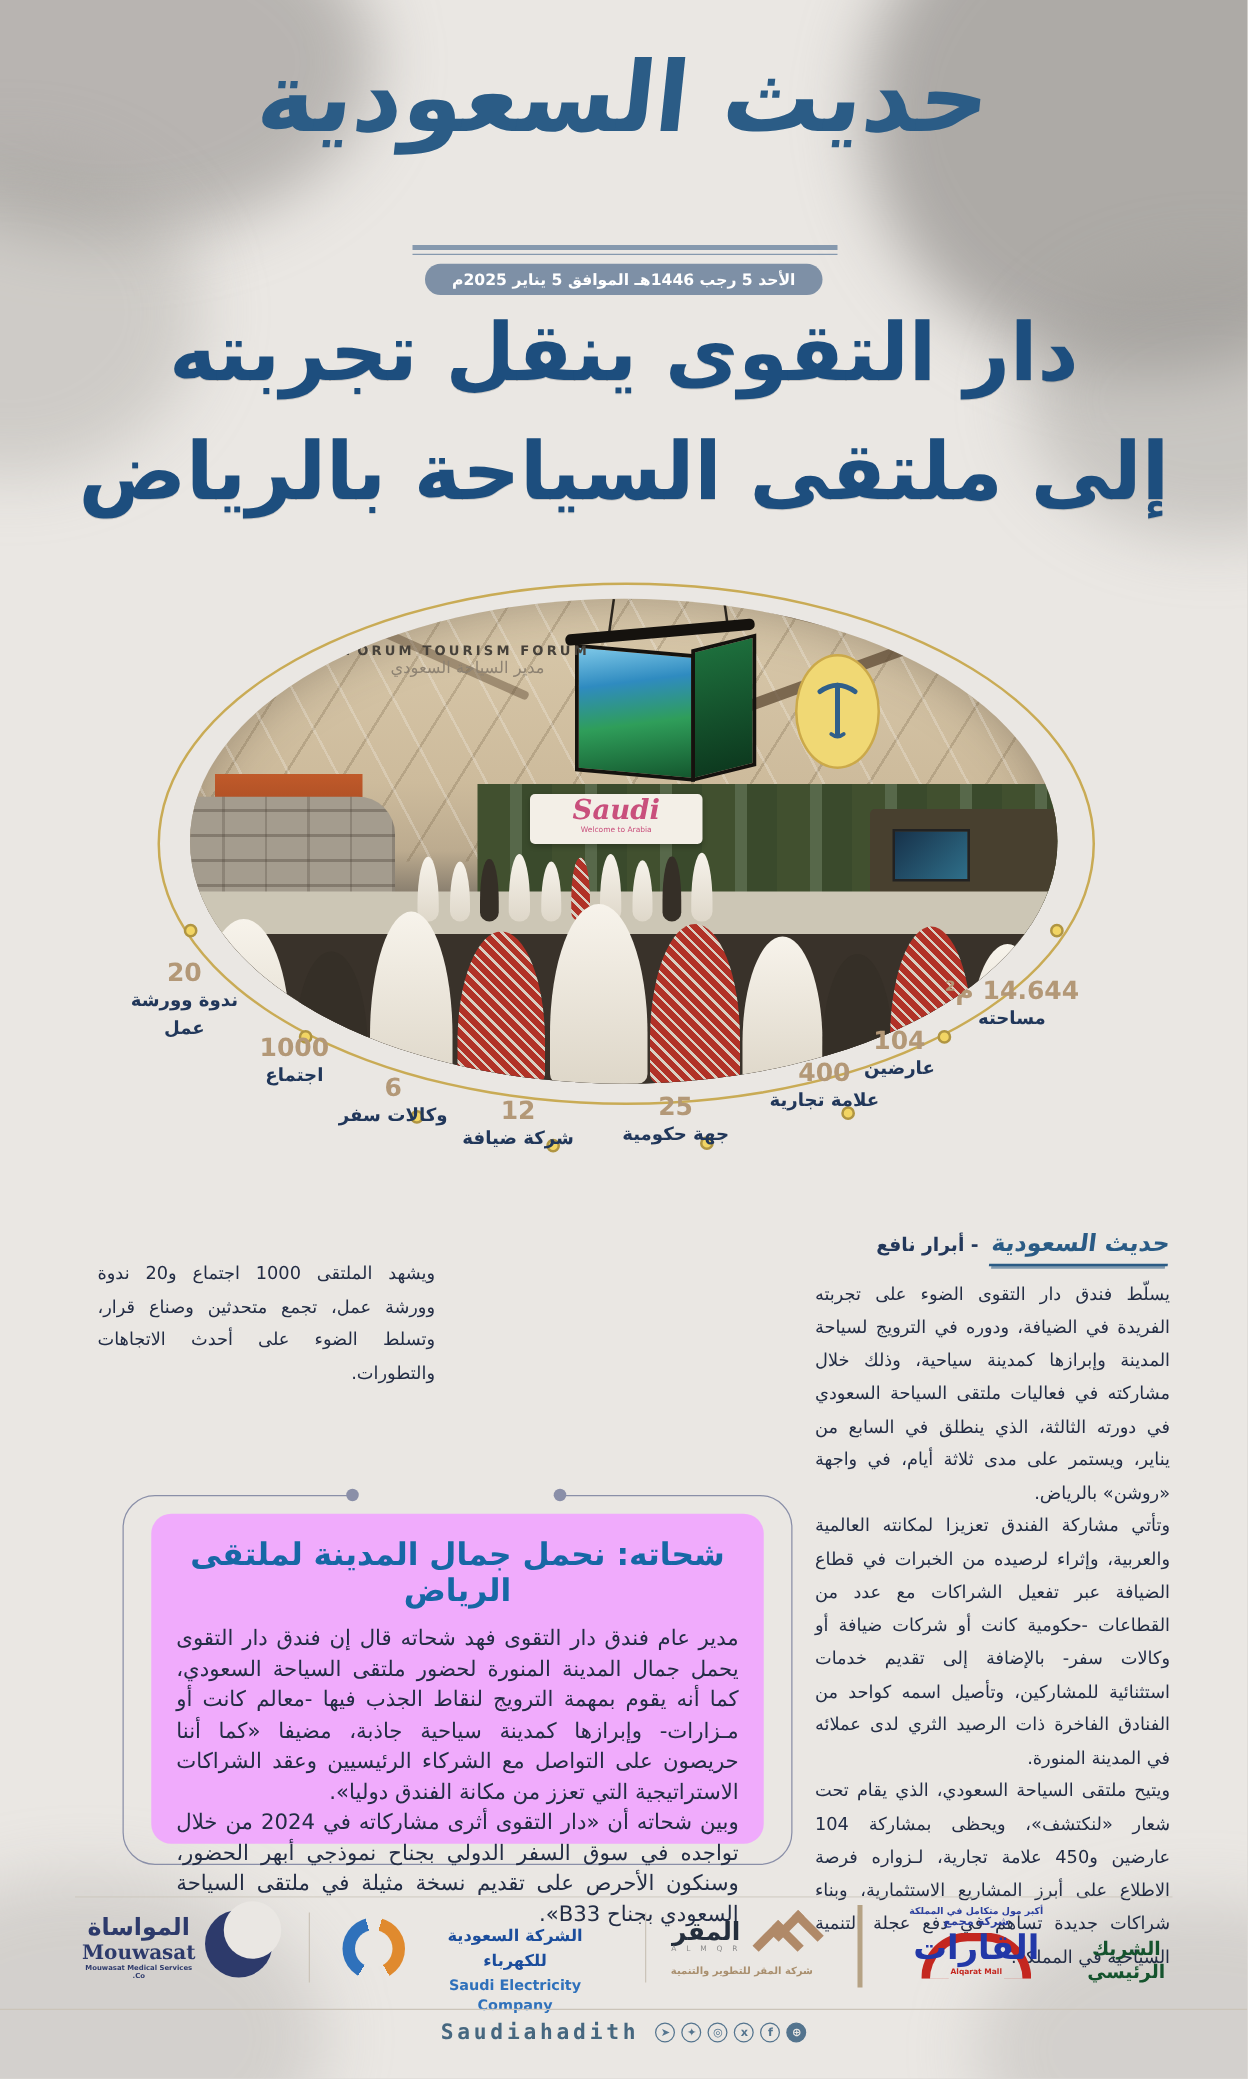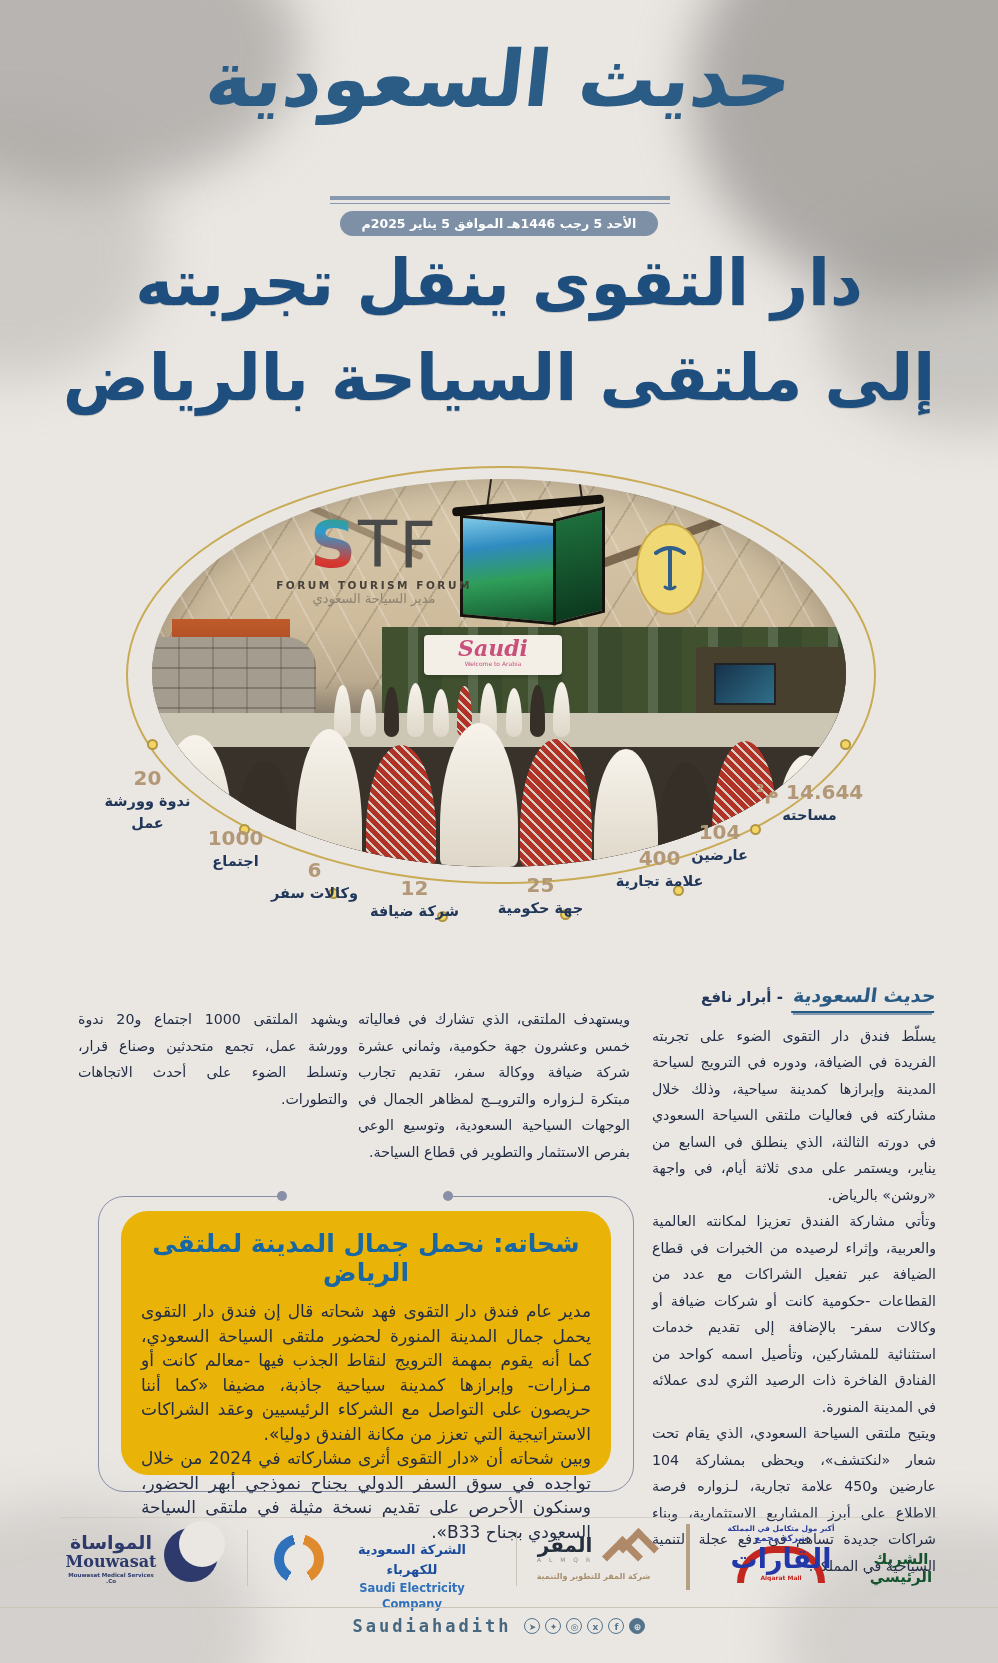--- a/index.html
+++ b/index.html
@@ -77,22 +77,22 @@
   .col p{margin:0;}
   .byline{margin-bottom:10px;white-space:nowrap;}
   .byline .brand{display:inline-block;font-size:19px;font-weight:bold;color:#2a5b85;
       transform:skewX(-7deg);border-bottom:2px solid #2a5b85;box-shadow:0 4px 0 -2px rgba(42,91,133,.55);
       padding-bottom:2px;}
   .byline .author{font-size:15px;font-weight:bold;color:#22375a;margin-right:6px;}
   
   .qbox{left:98px;top:1196px;width:536px;height:296px;border:1.6px solid #8a8fa8;border-radius:26px;box-sizing:border-box;}
   .qgap{left:184px;top:-3px;width:160px;height:6px;background:#eae7e3;position:absolute;}
   .qdot{position:absolute;width:10px;height:10px;border-radius:50%;background:#8a8fa8;top:-6px;}
-  .qinner{position:absolute;left:22px;right:22px;top:14px;bottom:16px;background:#eab308;
-          border-radius:27px;padding:14px 20px;box-sizing:border-box;}
+  .qinner{position:absolute;left:22px;right:22px;top:14px;bottom:16px;background:#f0abfc;
+          border-radius:16px;padding:14px 20px;box-sizing:border-box;}
   .qtitle{text-align:center;font-size:25px;font-weight:800;color:#1767a5;margin:4px 0 12px;}
   .qtext{font-size:17px;line-height:24.5px;text-align:justify;color:#232d45;}
   .qtext p{margin:0;}
   
   .hline{position:absolute;height:1px;background:#cbc4b9;}
   .vsep{position:absolute;width:1px;background:#cbc4b9;}
   .vsep-thick{position:absolute;width:4px;background:#b5a284;}
   .spon{position:absolute;text-align:center;}
   .mou-ar{font-size:19px;font-weight:bold;color:#2d3a6b;line-height:20px;}
   .mou-en{font-family:"DejaVu Serif",serif;font-size:16px;font-weight:bold;color:#2d3a6b;line-height:20px;}
@@ -200,21 +200,20 @@
     <div class="fig fw" style="left:624px;top:276px;width:60px;height:112px;"></div>
     <div class="fig fb" style="left:680px;top:296px;width:40px;height:92px;"></div>
 
     <div class="wire" style="left:336px;top:0;height:30px;transform:rotate(8deg);"></div>
     <div class="wire" style="left:428px;top:0;height:26px;transform:rotate(-8deg);"></div>
     <div class="abs cube-rig"></div>
     <div class="abs cube-front"></div>
     <div class="abs cube-side"></div>
 
     <div class="abs stf">
-      <div class="big"><span class="s">S</span><span class="tf">TF</span></div>
       <div class="en">FORUM TOURISM FORUM</div>
       <div class="ar">مدير السياحة السعودي</div>
     </div>
 
     <div class="abs badge">
       <svg width="36" height="56" viewBox="0 0 36 56">
         <path d="M4 12 Q18 2 32 12" stroke="#2f5f8a" stroke-width="4" fill="none" stroke-linecap="round"></path>
         <path d="M18 7 L18 46" stroke="#2f5f8a" stroke-width="4" stroke-linecap="round"></path>
         <path d="M13 46 Q18 50 23 46" stroke="#2f5f8a" stroke-width="3" fill="none" stroke-linecap="round"></path>
       </svg>
@@ -257,23 +256,20 @@
   <div class="col" style="left:652px;top:982px;width:284px;">
     <div class="byline">
       <span class="brand">حديث السعودية</span>
       <span class="author">- أبرار نافع</span>
     </div>
     <p>يسلّط فندق دار التقوى الضوء على تجربته الفريدة في الضيافة، ودوره في الترويج لسياحة المدينة وإبرازها كمدينة سياحية، وذلك خلال مشاركته في فعاليات ملتقى السياحة السعودي في دورته الثالثة، الذي ينطلق في السابع من يناير، ويستمر على مدى ثلاثة أيام، في واجهة «روشن» بالرياض.</p>
     <p>وتأتي مشاركة الفندق تعزيزا لمكانته العالمية والعربية، وإثراء لرصيده من الخبرات في قطاع الضيافة عبر تفعيل الشراكات مع عدد من القطاعات -حكومية كانت أو شركات ضيافة أو وكالات سفر- بالإضافة إلى تقديم خدمات استثنائية للمشاركين، وتأصيل اسمه كواحد من الفنادق الفاخرة ذات الرصيد الثري لدى عملائه في المدينة المنورة.</p>
     <p>ويتيح ملتقى السياحة السعودي، الذي يقام تحت شعار «لنكتشف»، ويحظى بمشاركة 104 عارضين و450 علامة تجارية، لـزواره فرصة الاطلاع على أبرز المشاريع الاستثمارية، وبناء شراكات جديدة تساهم في دفع عجلة التنمية السياحية في المملكة.</p>
   </div>
 
-  <div class="col" style="left:358px;top:1006px;width:272px;">
-    <p>ويستهدف الملتقى، الذي تشارك في فعالياته خمس وعشرون جهة حكومية، وثماني عشرة شركة ضيافة ووكالة سفر، تقديم تجارب مبتكرة لـزواره والترويــج لمظاهر الجمال في الوجهات السياحية السعودية، وتوسيع الوعي بفرص الاستثمار والتطوير في قطاع السياحة.</p>
-  </div>
 
   <div class="col" style="left:78px;top:1006px;width:270px;">
     <p>ويشهد الملتقى 1000 اجتماع و20 ندوة وورشة عمل، تجمع متحدثين وصناع قرار، وتسلط الضوء على أحدث الاتجاهات والتطورات.</p>
   </div>
 
   <div class="abs qbox">
     <div class="qgap"></div>
     <div class="qdot" style="left:178px;"></div>
     <div class="qdot" style="left:344px;"></div>
     <div class="qinner">

